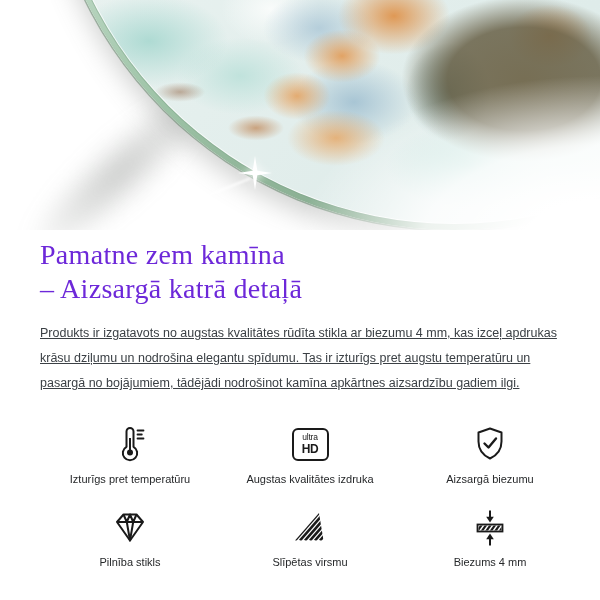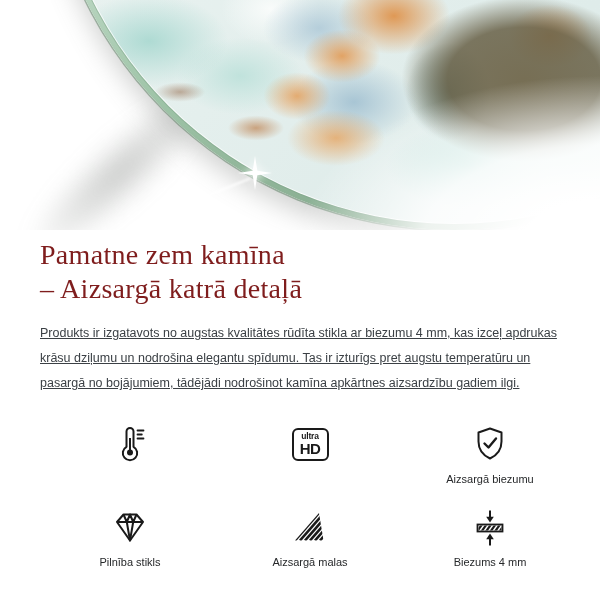--- a/index.html
+++ b/index.html
@@ -52,42 +52,42 @@
   }
   .sparkle{position:absolute;left:237px;top:155px;width:36px;height:36px;filter:drop-shadow(0 0 4px rgba(255,255,255,.95));}
   .sparkle-streak{
     position:absolute;left:206px;top:186px;width:46px;height:2px;background:rgba(255,255,255,.9);
     transform:rotate(-22deg);filter:blur(1.3px);border-radius:2px;
   }
   
   .content{padding:0 40px;}
   .title{
     font-family:"Liberation Serif","DejaVu Serif",serif;font-weight:400;
-    font-size:28px;line-height:34px;letter-spacing:.3px;color:#7f1d1d;margin:8px 0 0;
+    font-size:28px;line-height:34px;letter-spacing:.3px;color:#6d28d9;margin:8px 0 0;
   }
   .title span{display:block;}
   .intro{
     font-size:12.5px;line-height:25px;color:#3b4045;max-width:545px;margin:15px 0 0;text-decoration:underline;
   }
   
   .features{
     margin-top:26px;display:grid;grid-template-columns:1fr 1fr 1fr;
     row-gap:20px;justify-items:center;
   }
   .feature{display:flex;flex-direction:column;align-items:center;width:180px;}
   .feature .icon{height:44px;display:flex;align-items:center;justify-content:center;}
   .feature .label{font-size:11px;color:#26282a;margin-top:7px;text-align:center;white-space:nowrap;}
   svg.ic{display:block;}
   .uhd{
     width:37px;height:33px;border:2.5px solid #1a1a1a;border-radius:6px;
     display:flex;flex-direction:column;align-items:center;justify-content:center;
     line-height:1;box-sizing:border-box;color:#1a1a1a;
   }
-  .uhd .u-top{font-size:8.5px;font-weight:700;letter-spacing:-.2px;}
-  .uhd .u-bottom{font-size:15px;font-weight:800;letter-spacing:-.5px;margin-top:1px;}
+  .uhd .u-top{font-size:8.5px;font-weight:400;letter-spacing:-.2px;}
+  .uhd .u-bottom{font-size:12px;font-weight:800;letter-spacing:-.5px;margin-top:1px;}
 </style>
 </head>
 <body>
 
 <div class="hero">
   <div class="glass-soft-shadow"></div>
   <div class="glass-soft-shadow2"></div>
   <div class="glass-rim">
     <div class="glass-face"></div>
   </div>
@@ -115,29 +115,31 @@
           <path d="M16.5 7.5 A3.5 3.5 0 0 1 23.5 7.5 L23.5 22.8 A7.2 7.2 0 1 1 16.5 22.8 Z" stroke-linejoin="round"></path>
           <line x1="20" y1="14" x2="20" y2="26.5"></line>
           <circle cx="20" cy="28.5" r="3" fill="#1a1a1a" stroke="none"></circle>
           <g stroke-width="1.8" stroke-linecap="round">
             <line x1="27.5" y1="6.5" x2="33.5" y2="6.5"></line>
             <line x1="27.5" y1="10.5" x2="31.8" y2="10.5"></line>
             <line x1="27.5" y1="14.5" x2="33.5" y2="14.5"></line>
           </g>
         </svg>
       </span>
+      <span class="label">Izturīgs pret temperatūru</span>
     </div>
 
     <div class="feature">
       <span class="icon">
         <span class="uhd">
           <span class="u-top">ultra</span>
           <span class="u-bottom">HD</span>
         </span>
       </span>
+      <span class="label">Augstas kvalitātes izdruka</span>
     </div>
 
     <div class="feature">
       <span class="icon">
         <svg class="ic" width="40" height="40" viewBox="0 0 40 40" fill="none" stroke="#1a1a1a" stroke-width="2">
           <path d="M20 4.5 L31.5 8.5 V17.5 C31.5 26 26.5 31.5 20 34.5 C13.5 31.5 8.5 26 8.5 17.5 V8.5 Z" stroke-linejoin="round"></path>
           <path d="M14.5 19.5 L18.5 23.5 L26 14.5" stroke-width="2.4" stroke-linecap="round" stroke-linejoin="round"></path>
         </svg>
       </span>
       <span class="label">Aizsargā biezumu</span>
@@ -166,21 +168,21 @@
           <g clip-path="url(#bev)" stroke="#1a1a1a" stroke-width="2.6">
             <line x1="5" y1="33.5" x2="29" y2="6"></line>
             <line x1="10" y1="33.5" x2="34" y2="6"></line>
             <line x1="15" y1="33.5" x2="39" y2="6"></line>
             <line x1="20" y1="33.5" x2="44" y2="6"></line>
             <line x1="25" y1="33.5" x2="49" y2="6"></line>
             <line x1="30" y1="33.5" x2="54" y2="6"></line>
           </g>
         </svg>
       </span>
-      <span class="label">Aizsargā malas</span>
+      <span class="label">Slīpētas virsmu</span>
     </div>
 
     <div class="feature">
       <span class="icon">
         <svg class="ic" width="40" height="40" viewBox="0 0 40 40">
           <defs>
               <clipPath id="bar">
                 <rect x="8.5" y="18.5" width="23" height="5"></rect>
               </clipPath>
             </defs>

